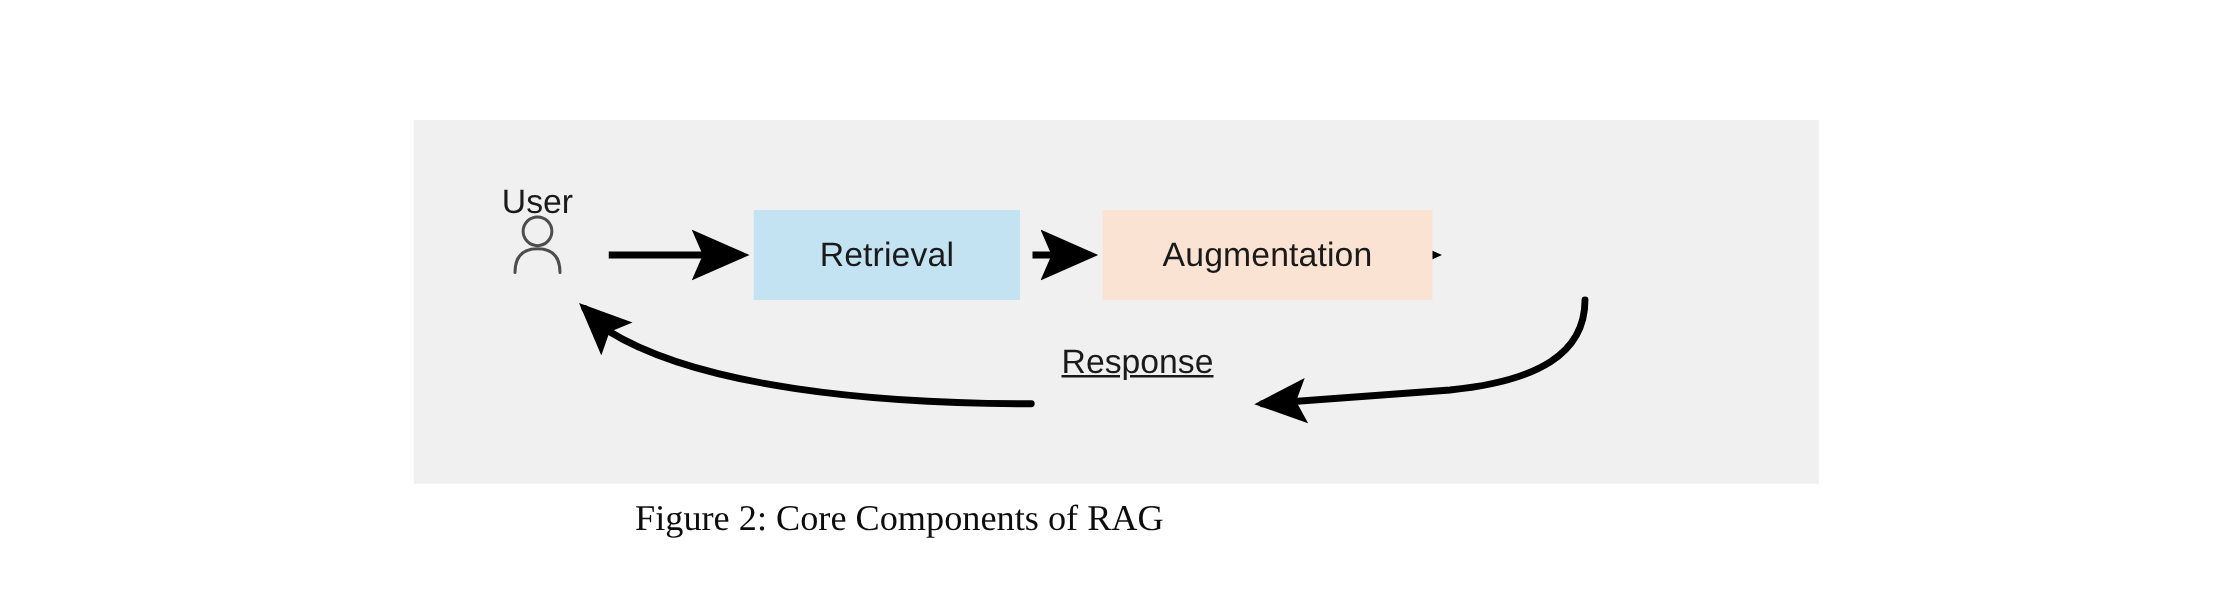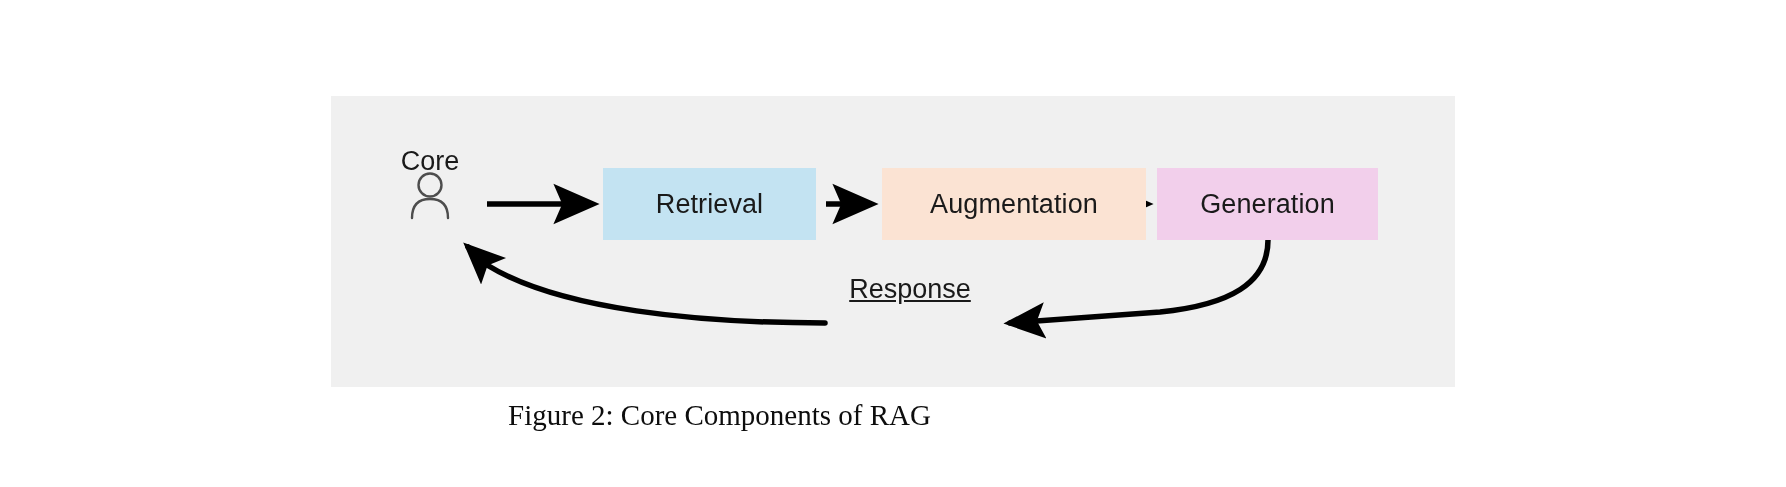--- a/index.html
+++ b/index.html
@@ -146,31 +146,28 @@
 
       <path d="M 825 323 C 700 323, 560 310, 487 265 L 468 247" fill="none" stroke="#000000" stroke-width="5.5" stroke-linecap="round" marker-end="url(#arrowhead-curve)"></path>
     </g>
 
     <g stroke="#4d4d4d" stroke-width="2.4" fill="none">
       <circle cx="430" cy="185" r="11.5"></circle>
       <path d="M 412 218 C 412 203, 420 199, 430 199 C 440 199, 448 203, 448 218" stroke-linecap="round"></path>
     </g>
   </svg>
 
-  <div class="user-label">Core</div>
+  <div class="user-label">User</div>
 
   <div class="stage-box" id="box-retrieval" style="background:#c3e3f2;">
     <span class="stage-label">Retrieval</span>
   </div>
 
   <div class="stage-box" id="box-augmentation" style="background:#fbe3d3;">
     <span class="stage-label">Augmentation</span>
   </div>
 
-  <div class="stage-box" id="box-generation" style="background:#f2cfeb;">
-    <span class="stage-label">Generation</span>
-  </div>
 
   <div class="response-label" style="background: rgb(240, 240, 240); text-decoration: underline;">Response</div>
 
   <div class="caption">Figure 2: Core Components of RAG</div>
 
 </div>
 
 </body></html>

